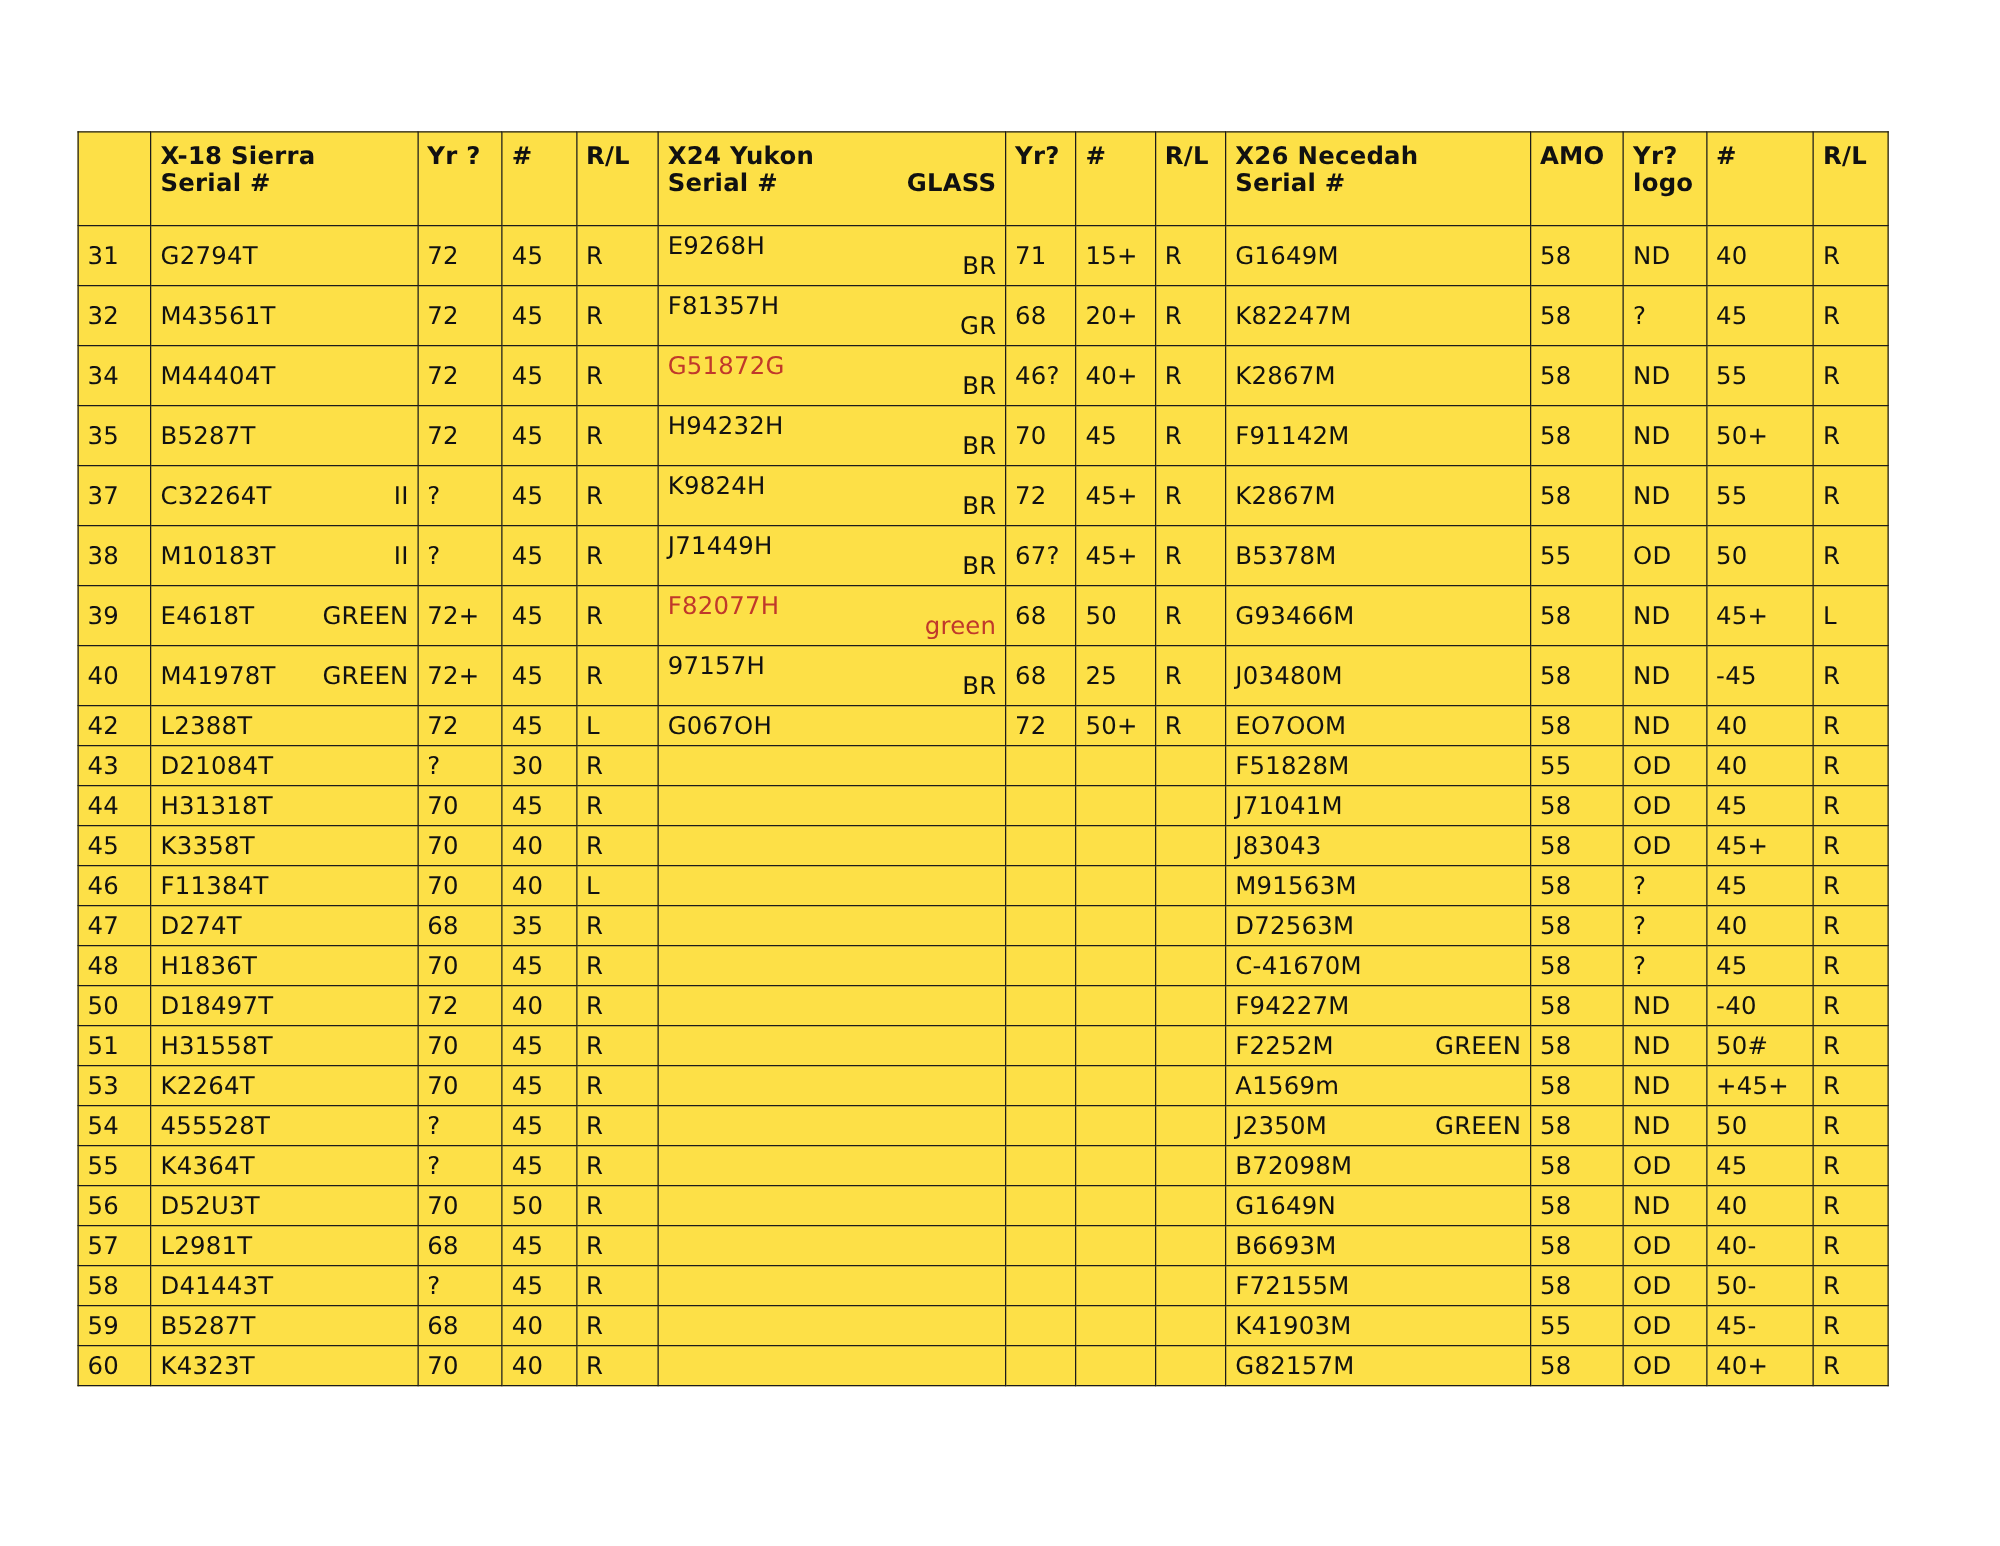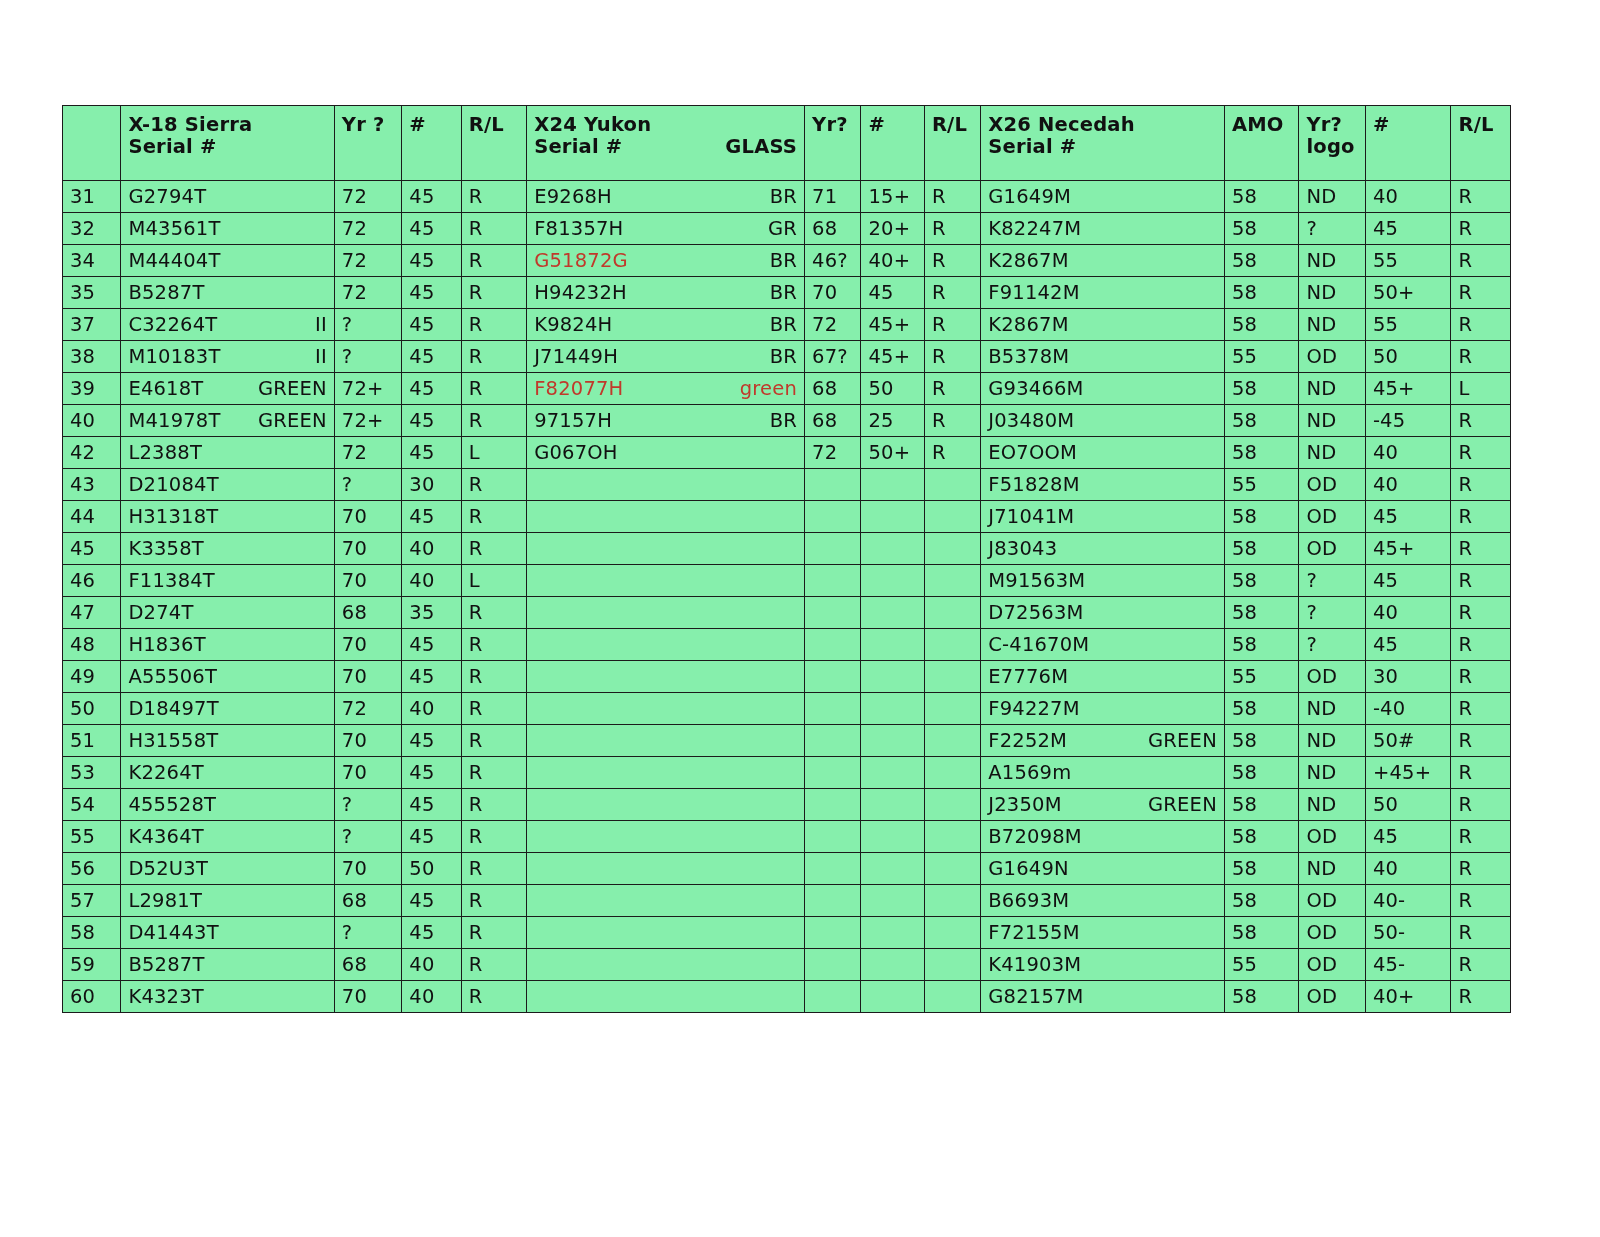--- a/index.html
+++ b/index.html
@@ -9,21 +9,21 @@
     font-family:"DejaVu Sans","Liberation Sans",sans-serif;
     overflow:hidden;
   }
   #sheet{position:relative;width:1600px;height:1237px;background:#fff;}
   table.grid{
     position:absolute;
     left:62px;top:105px;
     border-collapse:collapse;
     table-layout:fixed;
     width:1449px;
-    background:#86efac;
+    background:#fde047;
   }
   table.grid td, table.grid th{
     border:1.6px solid #1b1b1b;
     padding:0 7px;
     font-size:19.5px;
     font-weight:400;
     color:#111;
     height:31px;
     line-height:31px;
     vertical-align:middle;
@@ -58,21 +58,21 @@
 
   .idx{text-align:center;padding:0 4px;}
   .red{color:#c0392b;}
   .hdr-2line{position:relative;}
   .hdr-l1{display:block;}
   .hdr-l2{display:block;}
   .hdr-right{float:right;}
   .serial-cell{position:relative;}
   .serial-main{display:inline-block;}
   .serial-tag{float:right;}
-  .glass-tag{float:right;}
+  .glass-tag{float:right;margin-top:16px;}
 </style>
 </head>
 <body>
 
 <div id="sheet">
   <table class="grid">
     <colgroup>
       <col class="c-idx">
         <col class="c-ser1">
         <col class="c-yr1">
@@ -356,36 +356,20 @@
           <td></td>
           <td></td>
           <td></td>
           <td class="serial-cell red"><span class="serial-main">C-41670M</span></td>
           <td>58</td>
           <td>?</td>
           <td>45</td>
           <td>R</td>
         </tr>
         <tr>
-          <td class="idx">49</td>
-          <td class="serial-cell"><span class="serial-main">A55506T</span></td>
-          <td>70</td>
-          <td>45</td>
-          <td>R</td>
-          <td class="serial-cell"><span class="serial-main"></span></td>
-          <td></td>
-          <td></td>
-          <td></td>
-          <td class="serial-cell"><span class="serial-main">E7776M</span></td>
-          <td>55</td>
-          <td>OD</td>
-          <td>30</td>
-          <td>R</td>
-        </tr>
-        <tr>
           <td class="idx">50</td>
           <td class="serial-cell"><span class="serial-main">D18497T</span></td>
           <td>72</td>
           <td>40</td>
           <td>R</td>
           <td class="serial-cell"><span class="serial-main"></span></td>
           <td></td>
           <td></td>
           <td></td>
           <td class="serial-cell"><span class="serial-main">F94227M</span></td>

